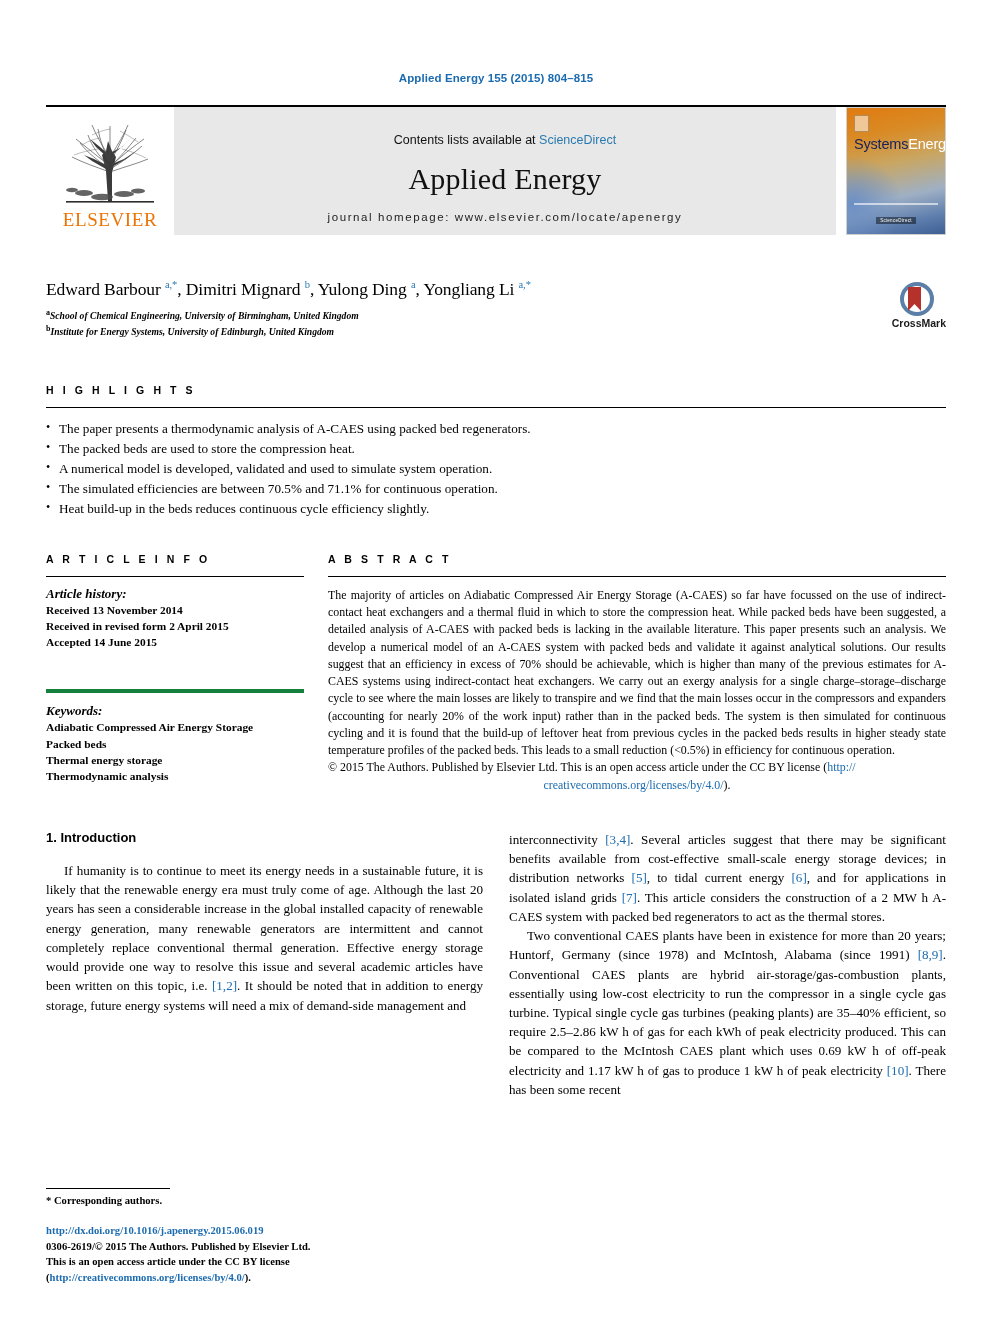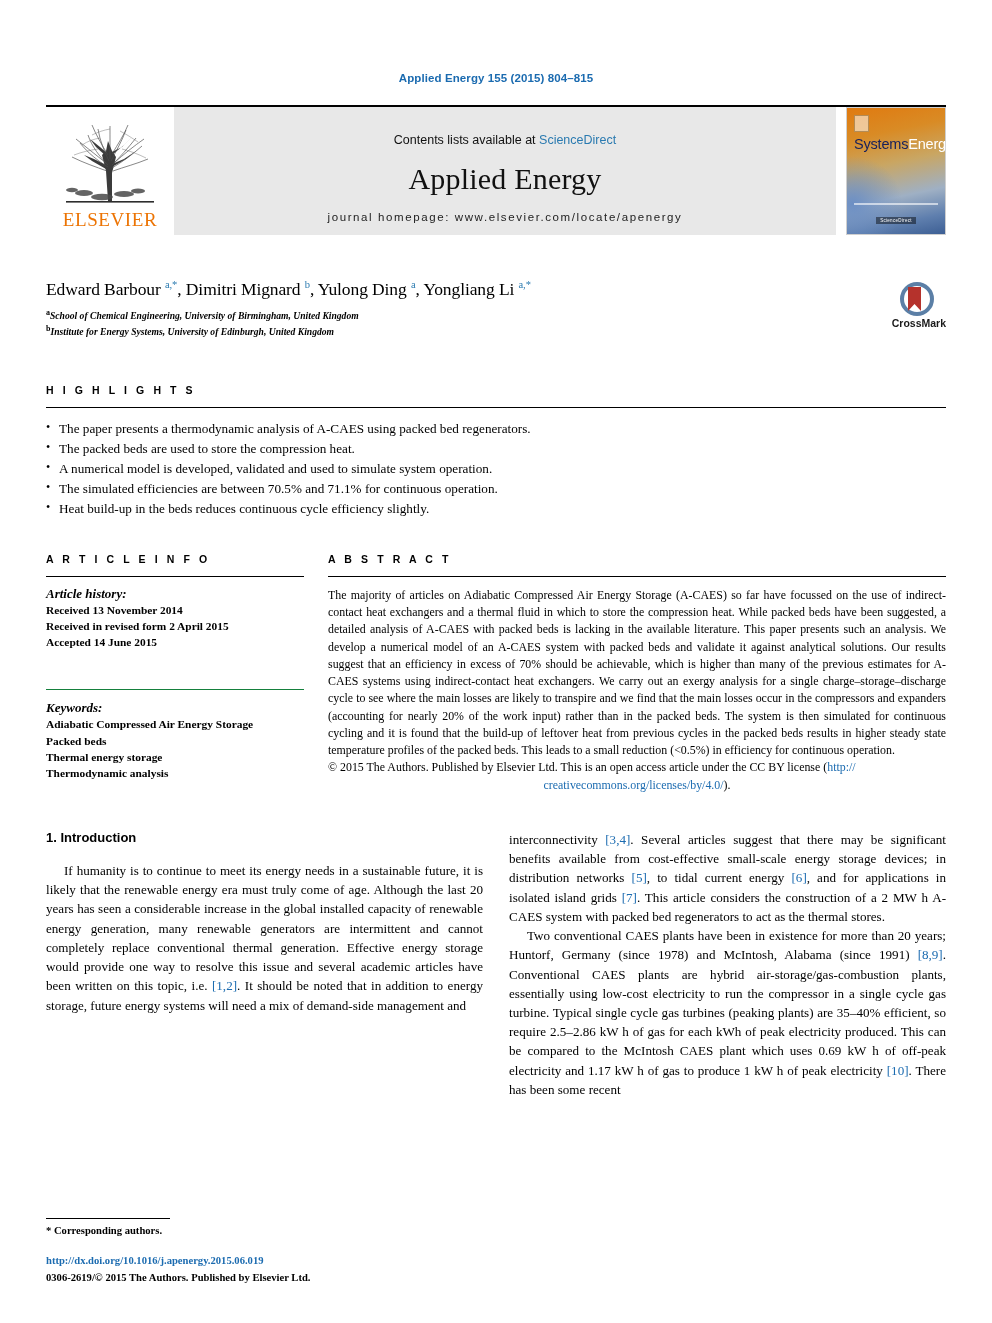--- a/index.html
+++ b/index.html
@@ -194,21 +194,21 @@
     gap: 24px;
   }
   .col-info { flex: 0 0 258px; }
   .col-abs  { flex: 1 1 auto; }
   .info-rule { margin-top: 11px; }
   .hist-title, .kw-title {
     font-style: italic; font-weight: bold; font-size: 13px;
   }
   .hist-lines, .kw-lines { font-size: 11.4px; line-height: 1.42; font-weight: bold; }
   .hist-block { margin-top: 9px; }
-  .kw-block { margin-top: 11px; padding-top: 10px; border-top: 1px solid #15803d; }
+  .kw-block { margin-top: 11px; padding-top: 10px; border-top: 4px solid #15803d; }
   .kw-sep-space { height: 28px; }
 
   .abs-rule { margin-top: 11px; }
   .abs-body {
     margin-top: 10px;
     font-size: 11.9px;
     line-height: 1.45;
     text-align: justify;
   }
   .abs-copy { margin-top: 0; }
@@ -400,16 +400,17 @@
     </div>
   </div>
 
   <div class="footnote-area">
     <div class="fn-rule"></div>
     <div class="fn-line fn-star">* Corresponding authors.</div>
 
     <div class="footer-block">
       <div class="footer-doi">http://dx.doi.org/10.1016/j.apenergy.2015.06.019</div>
       <div>0306-2619/© 2015 The Authors. Published by Elsevier Ltd.</div>
+      <div><span>This is an open access article under the CC BY license (</span><span class="link">http://creativecommons.org/licenses/by/4.0/</span><span>).</span></div>
     </div>
   </div>
 
 </div>
 
 </body></html>

